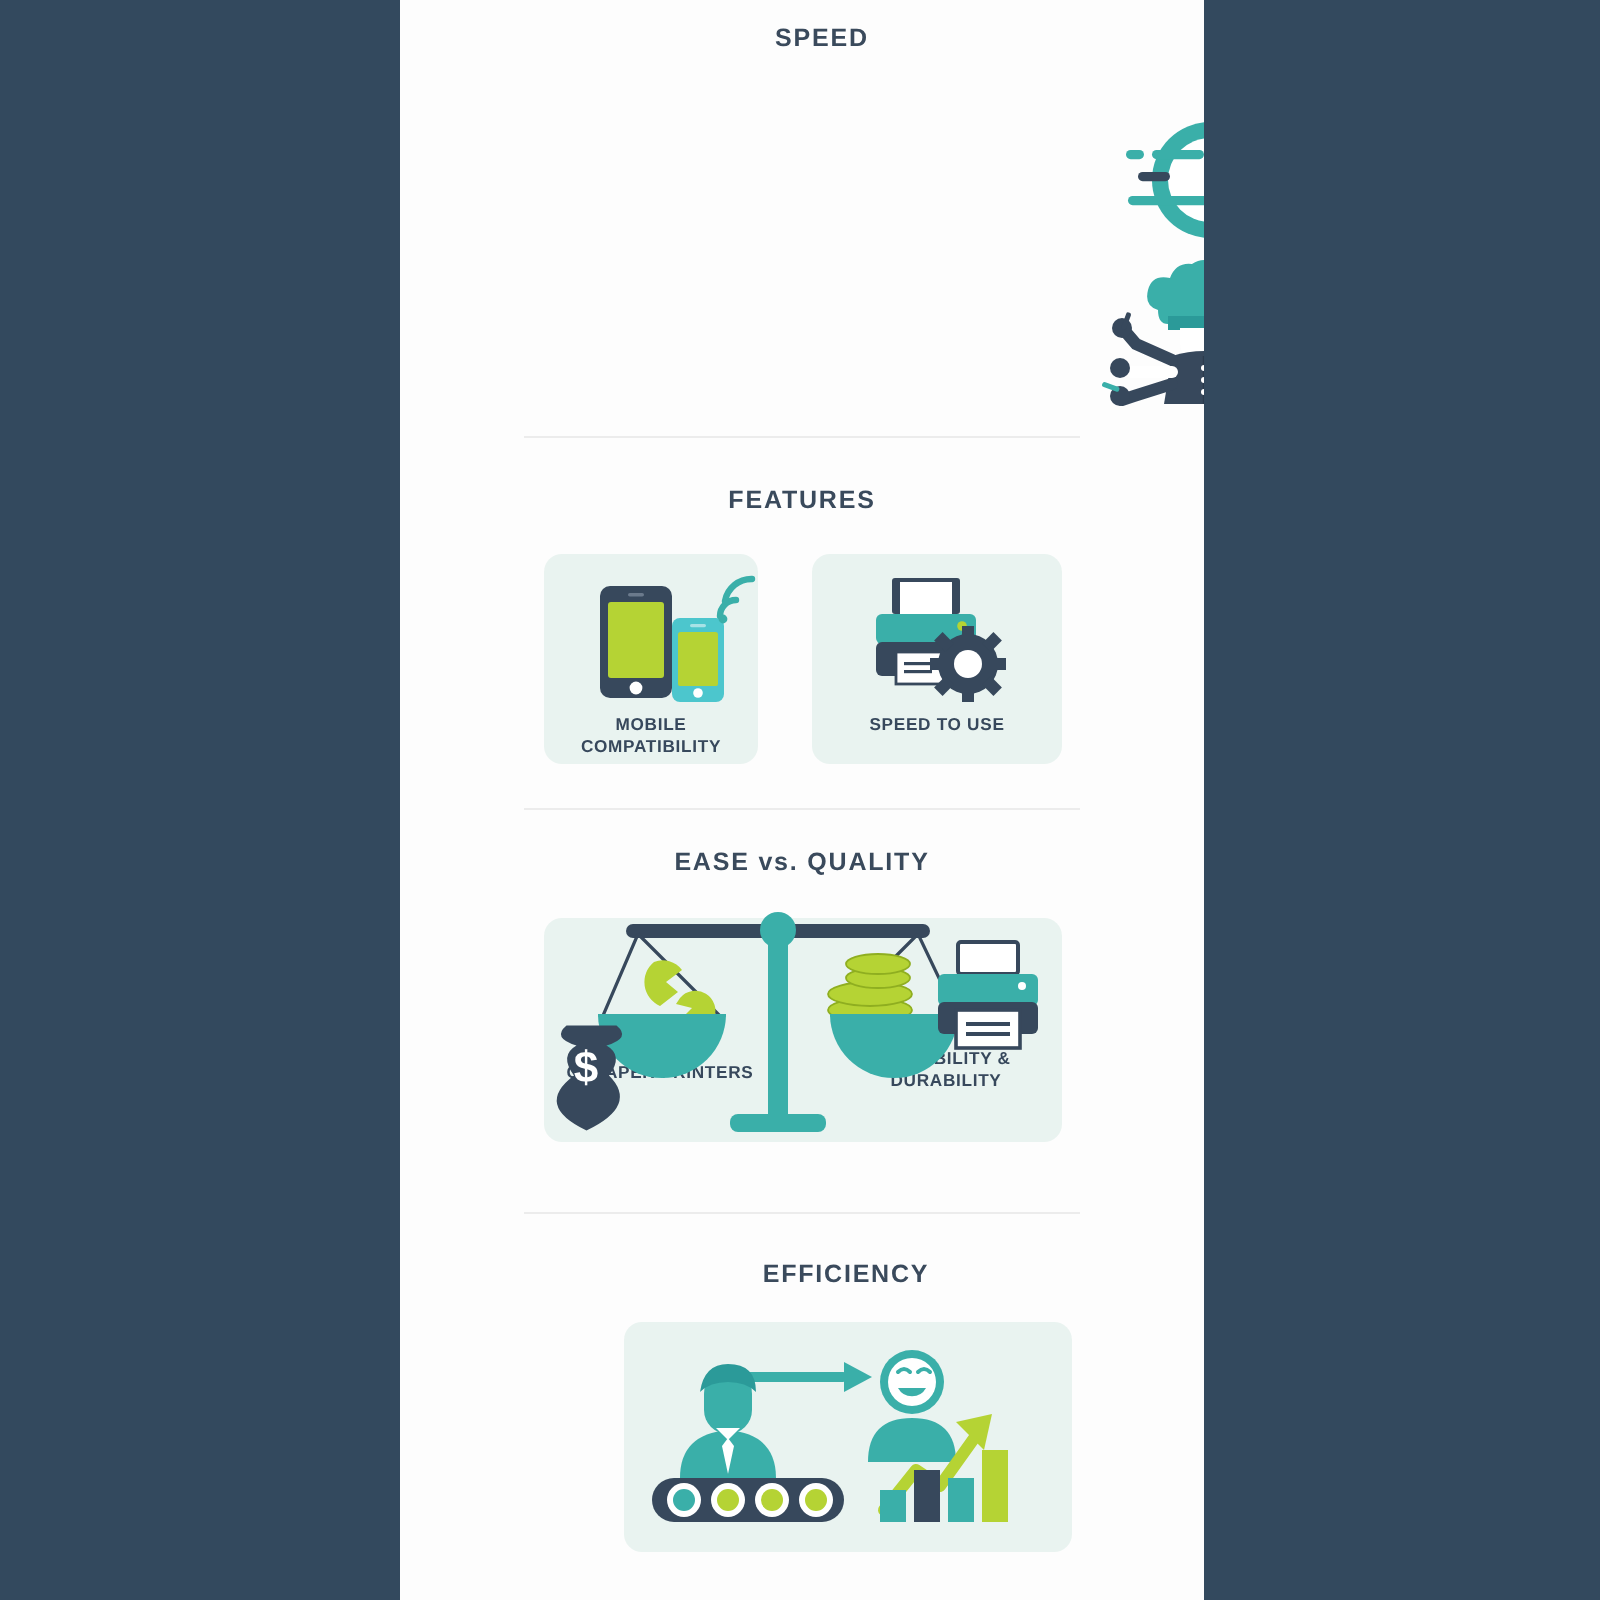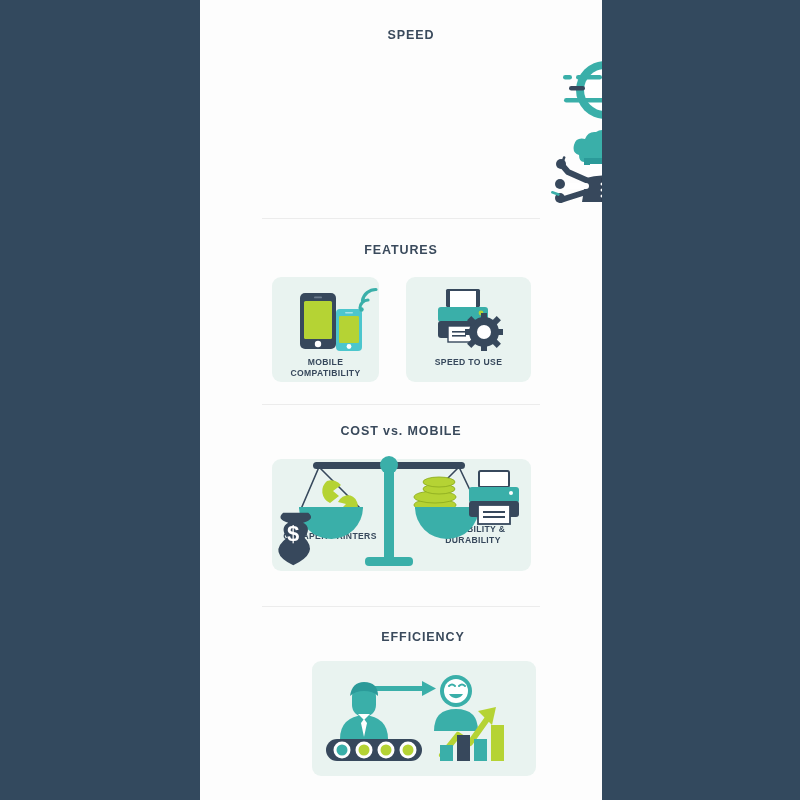--- a/index.html
+++ b/index.html
@@ -52,21 +52,21 @@
 
   svg { display: block; overflow: visible; }
   .icon-wrap { position: absolute; }
 </style>
 </head>
 <body>
 
 <div class="page">
 
   <div class="section" style="top:0; height:220px;">
-    <div class="sec-title" style="padding-top:28px;margin-left:20px;">SPEED</div>
+    <div class="sec-title" style="padding-top:12px;margin-left:20px;">SPEED</div>
 
     <div class="icon-wrap" style="left:345px; top:55px; width:110px; height:70px;">
       <svg width="110" height="70" viewBox="0 0 110 70">
         <path d="M60 6 A29 29 0 0 0 60 64 Z" fill="#3aafa9"></path>
         <path d="M60 6 A29 29 0 0 1 60 64 Z" fill="#37485c"></path>
         <circle cx="60" cy="35" r="21" fill="#ffffff"></circle>
         <rect x="58.6" y="19" width="2.8" height="17" rx="1.4" fill="#37485c"></rect>
         <rect x="59" y="34" width="2.6" height="14" rx="1.3" fill="#37485c" transform="rotate(-42 60 35)"></rect>
         <circle cx="60" cy="35" r="2.4" fill="#37485c"></circle>
         <rect x="18" y="20" width="9" height="4.6" rx="2.3" fill="#3aafa9"></rect>
@@ -162,21 +162,21 @@
         </svg>
       </div>
       <div class="card-label" style="top:80px;">SPEED TO USE</div>
     </div>
 
     <div class="divider" style="top:184px;"></div>
   </div>
 
   <div class="section" style="top:404px; height:202px;">
     <div class="sec-title" style="padding-top:20px;">
-      <span>COST </span><span class="lc">vs.</span><span> MOBILE</span>
+      <span>EASE </span><span class="lc">vs.</span><span> QUALITY</span>
     </div>
 
     <div class="card" style="position:absolute; left:72px; top:55px; width:259px; height:112px;">
       <div class="card-label" style="left:3px; width:110px; top:72px;">CHEAPER PRINTERS</div>
       <div class="card-label" style="left:145px; width:112px; top:65px;">
         <span>DURABILITY &amp;</span><br>
         <span>DURABILITY</span>
       </div>
     </div>
 

